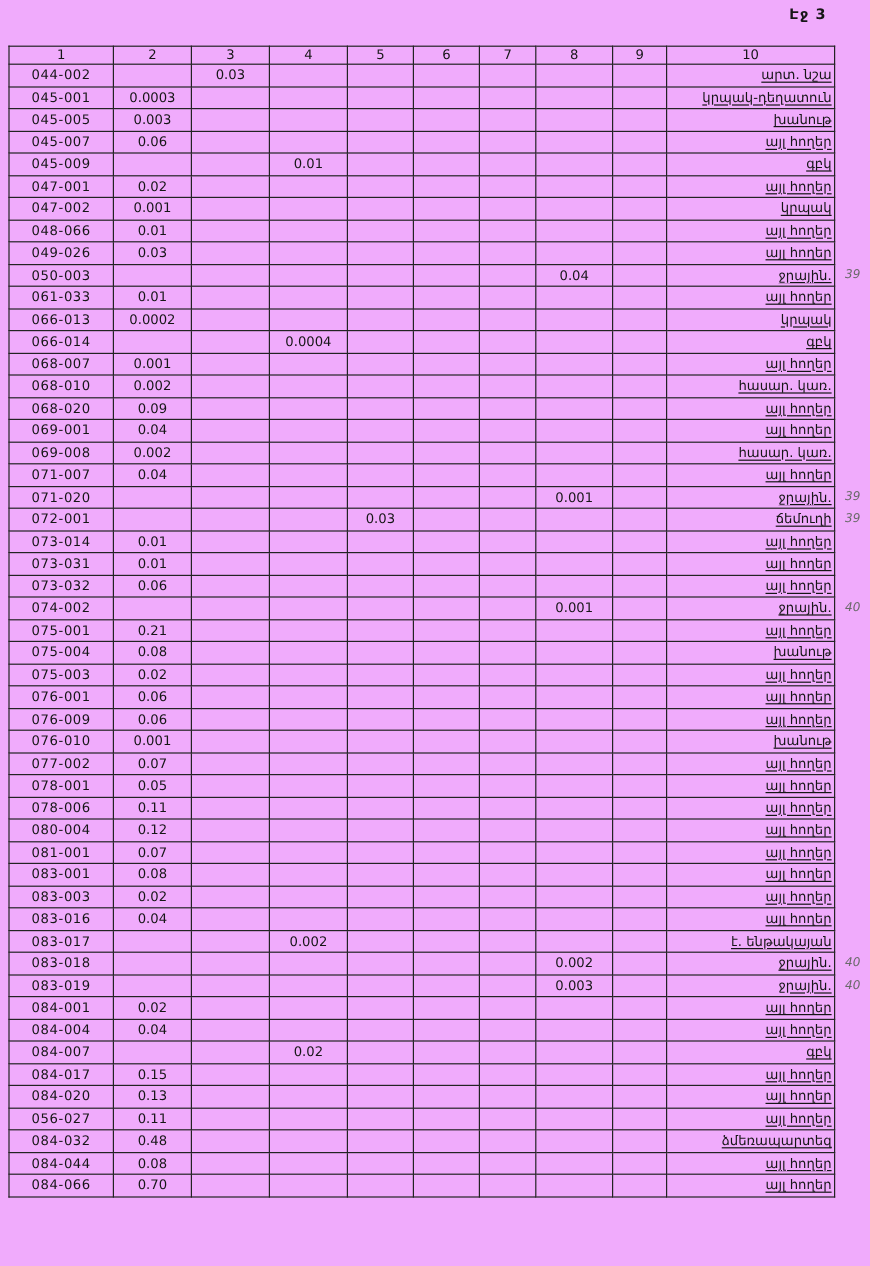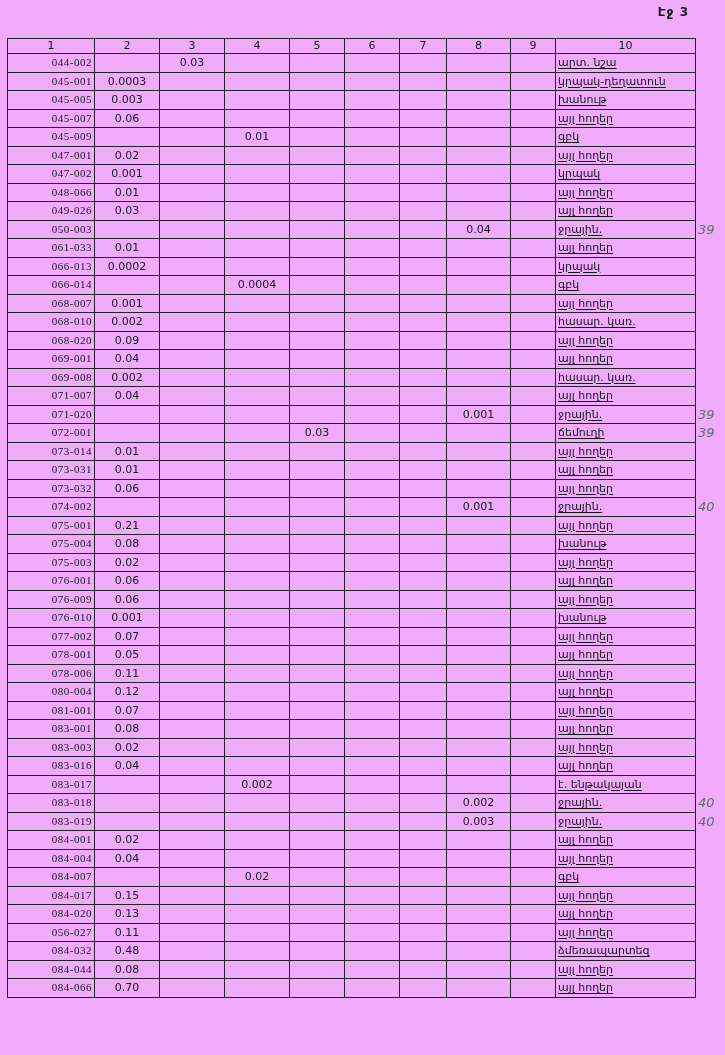--- a/index.html
+++ b/index.html
@@ -23,30 +23,30 @@
   .doc-table th, .doc-table td {
     border:1px solid #232323;
     height:17.5px; line-height:17.5px;
     padding:0 2px;
     overflow:hidden; white-space:nowrap;
   }
   .doc-table thead th {
     height:14px; line-height:14px;
     font-weight:normal; text-align:center; font-size:11px;
   }
-  .code-cell { text-align:right; padding-left:3px; letter-spacing:0.5px;font-family:Liberation Serif, serif; }
+  .code-cell { text-align:center; padding-left:3px; letter-spacing:0.5px; }
   .value-cell { text-align:center; }
   .landuse-cell {
-    text-align:left; padding-left:4px;
+    text-align:right; padding-left:4px;
     text-decoration:underline; text-underline-offset:2px;
   }
   .margin-cell, .margin-head {
     border:none !important;
-    color:#6a6a6a; font-size:13px; line-height:17.5px;
-    font-style:italic; text-align:left; padding-left:5px;
+    color:#6a6a6a; font-size:10px; line-height:17.5px;
+    font-style:italic; text-align:right; padding-left:5px;
     background:transparent;
   }
 </style>
 </head>
 <body>
 
 <div class="sheet">
   <div class="page-num">Էջ 3</div>
 
   <table class="doc-table">

